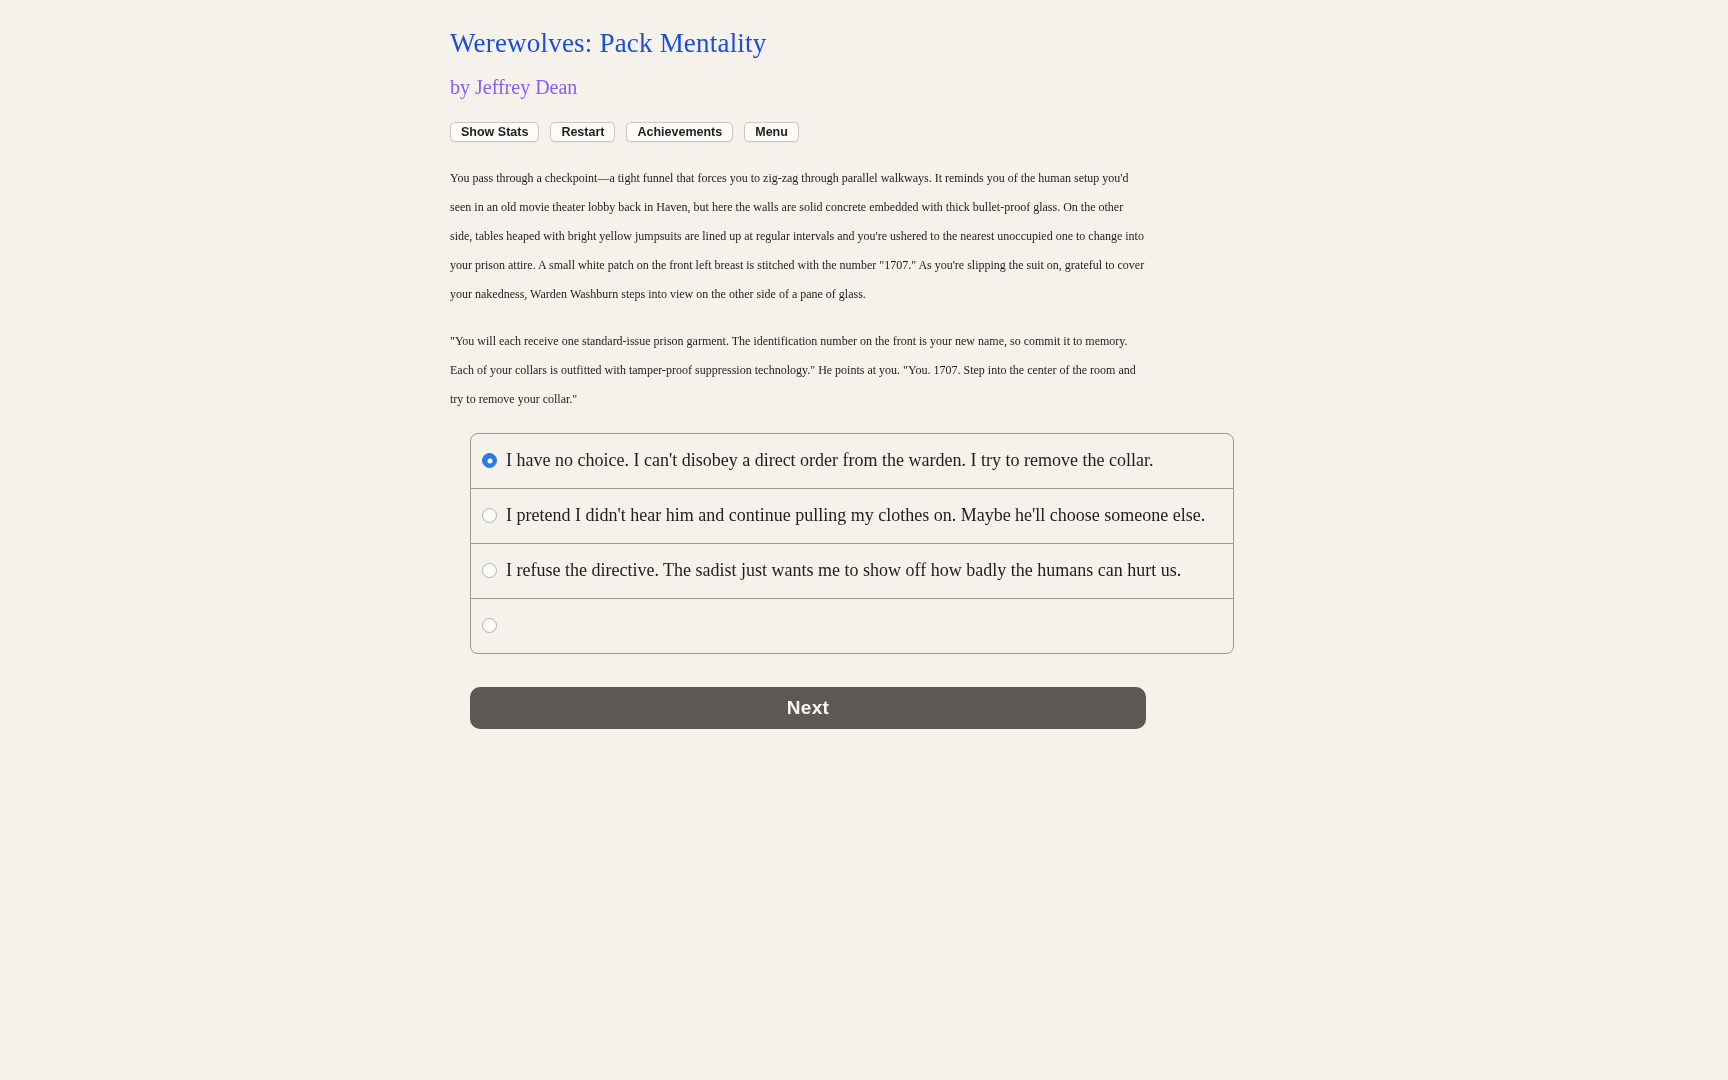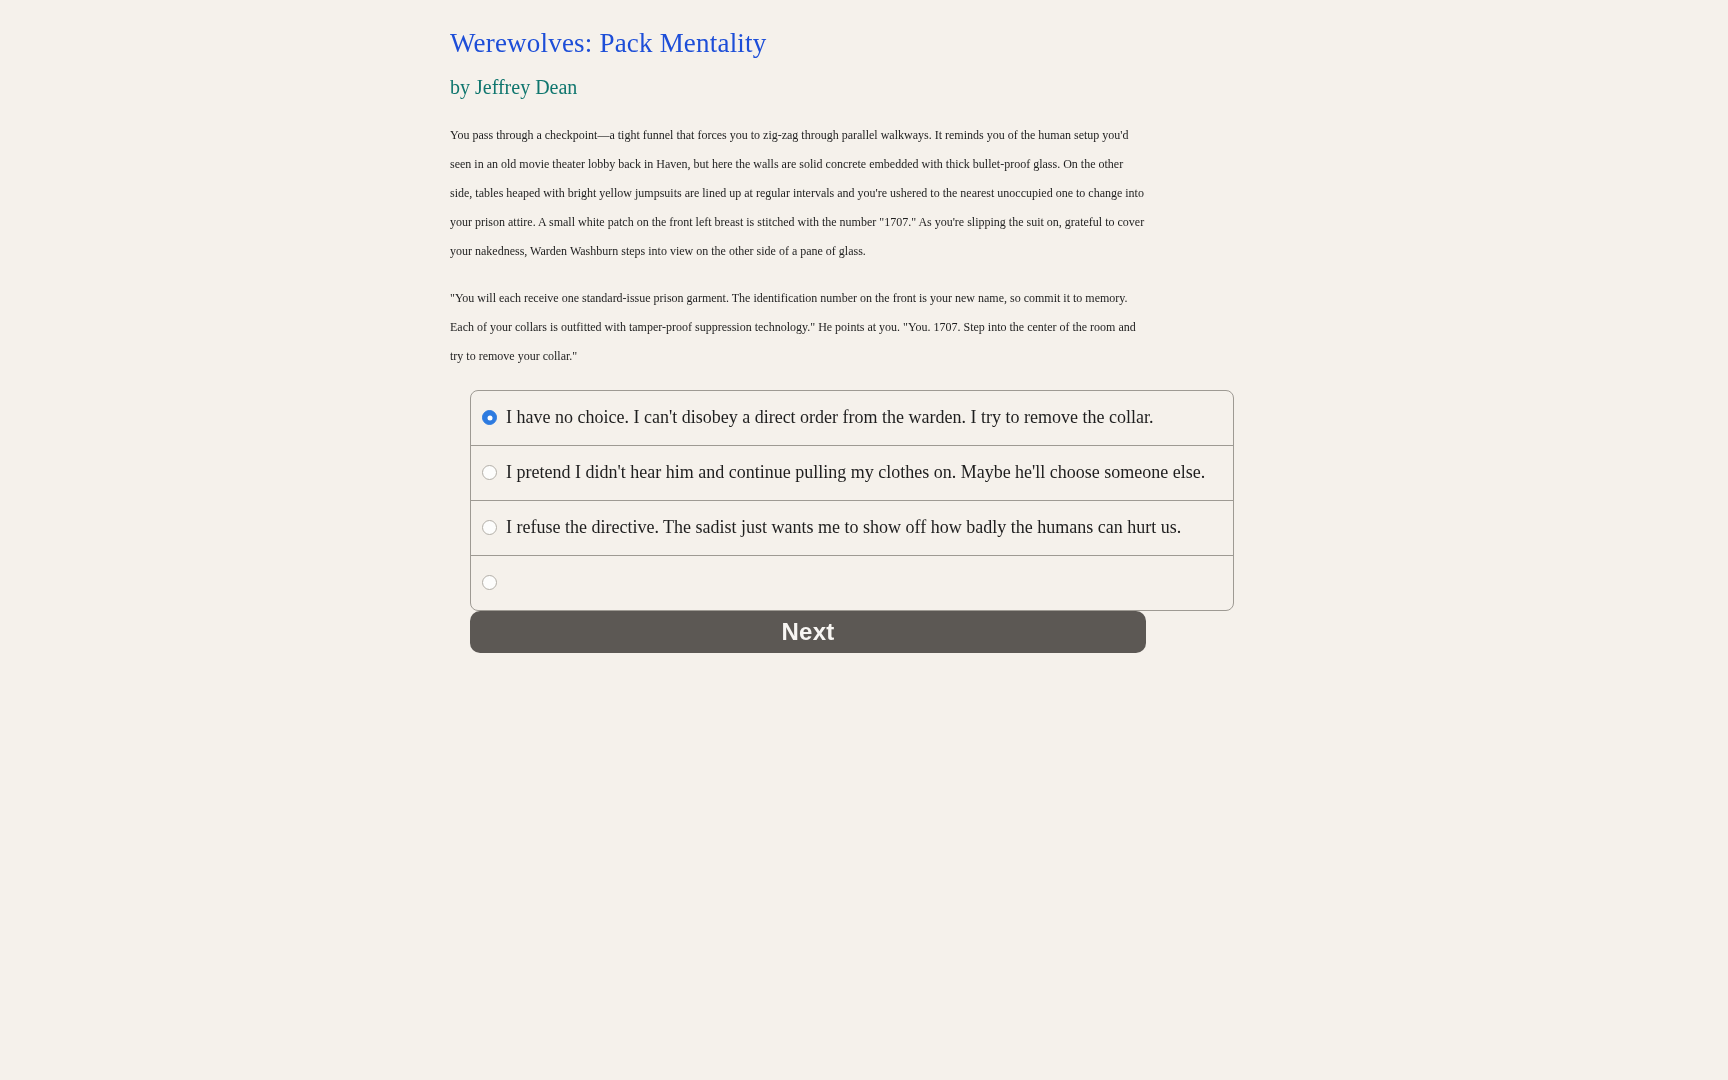--- a/index.html
+++ b/index.html
@@ -29,21 +29,21 @@
   h1.title{
     margin-top:28px;
     font-size:27px;
     font-weight:500;
     letter-spacing:0.2px;
     color:#1d4ed8;
   }
   .byline{
     margin-top:17px;
     font-size:20px;
-    color:#0f766e;
+    color:#8b5cf6;
   }
   .toolbar{
     margin-top:23px;
     display:flex;
     gap:11px;
   }
   .tb{
     font-family:"Liberation Sans", sans-serif;
     font-size:12.5px;
     font-weight:600;
@@ -106,44 +106,51 @@
     width:5px;
     height:5px;
     background:#ffffff;
     border-radius:50%;
     top:50%;
     left:50%;
     transform:translate(-50%,-50%);
   }
   .next{
     display:block;
+    margin-top:33px;
     margin-left:20px;
     width:676px;
     height:42px;
     background:var(--next-bg);
     color:var(--next-text);
     border:none;
     border-radius:10px;
     font-family:"Liberation Sans", sans-serif;
-    font-size:24px;
+    font-size:19px;
     font-weight:bold;
     letter-spacing:0.3px;
     cursor:pointer;
     text-align:center;
   }
 </style>
 </head>
 <body>
 
 <div class="content">
 
   <h1 class="title">Werewolves: Pack Mentality</h1>
 
   <div class="byline">by Jeffrey Dean</div>
 
+  <div class="toolbar">
+    <button class="tb">Show Stats</button>
+    <button class="tb">Restart</button>
+    <button class="tb">Achievements</button>
+    <button class="tb">Menu</button>
+  </div>
 
   <p class="story">You pass through a checkpoint—a tight funnel that forces you to zig-zag through parallel walkways. It reminds you of the human setup you'd seen in an old movie theater lobby back in Haven, but here the walls are solid concrete embedded with thick bullet-proof glass. On the other side, tables heaped with bright yellow jumpsuits are lined up at regular intervals and you're ushered to the nearest unoccupied one to change into your prison attire. A small white patch on the front left breast is stitched with the number "1707." As you're slipping the suit on, grateful to cover your nakedness, Warden Washburn steps into view on the other side of a pane of glass.</p>
   <p class="story">"You will each receive one standard-issue prison garment. The identification number on the front is your new name, so commit it to memory. Each of your collars is outfitted with tamper-proof suppression technology." He points at you. "You. 1707. Step into the center of the room and try to remove your collar."</p>
 
   <div class="choices">
     <label class="option-row">
       <span class="radio selected"></span><span class="option-text">I have no choice. I can't disobey a direct order from the warden. I try to remove the collar.</span>
     </label>
     <label class="option-row">
       <span class="radio"></span><span class="option-text">I pretend I didn't hear him and continue pulling my clothes on. Maybe he'll choose someone else.</span>

